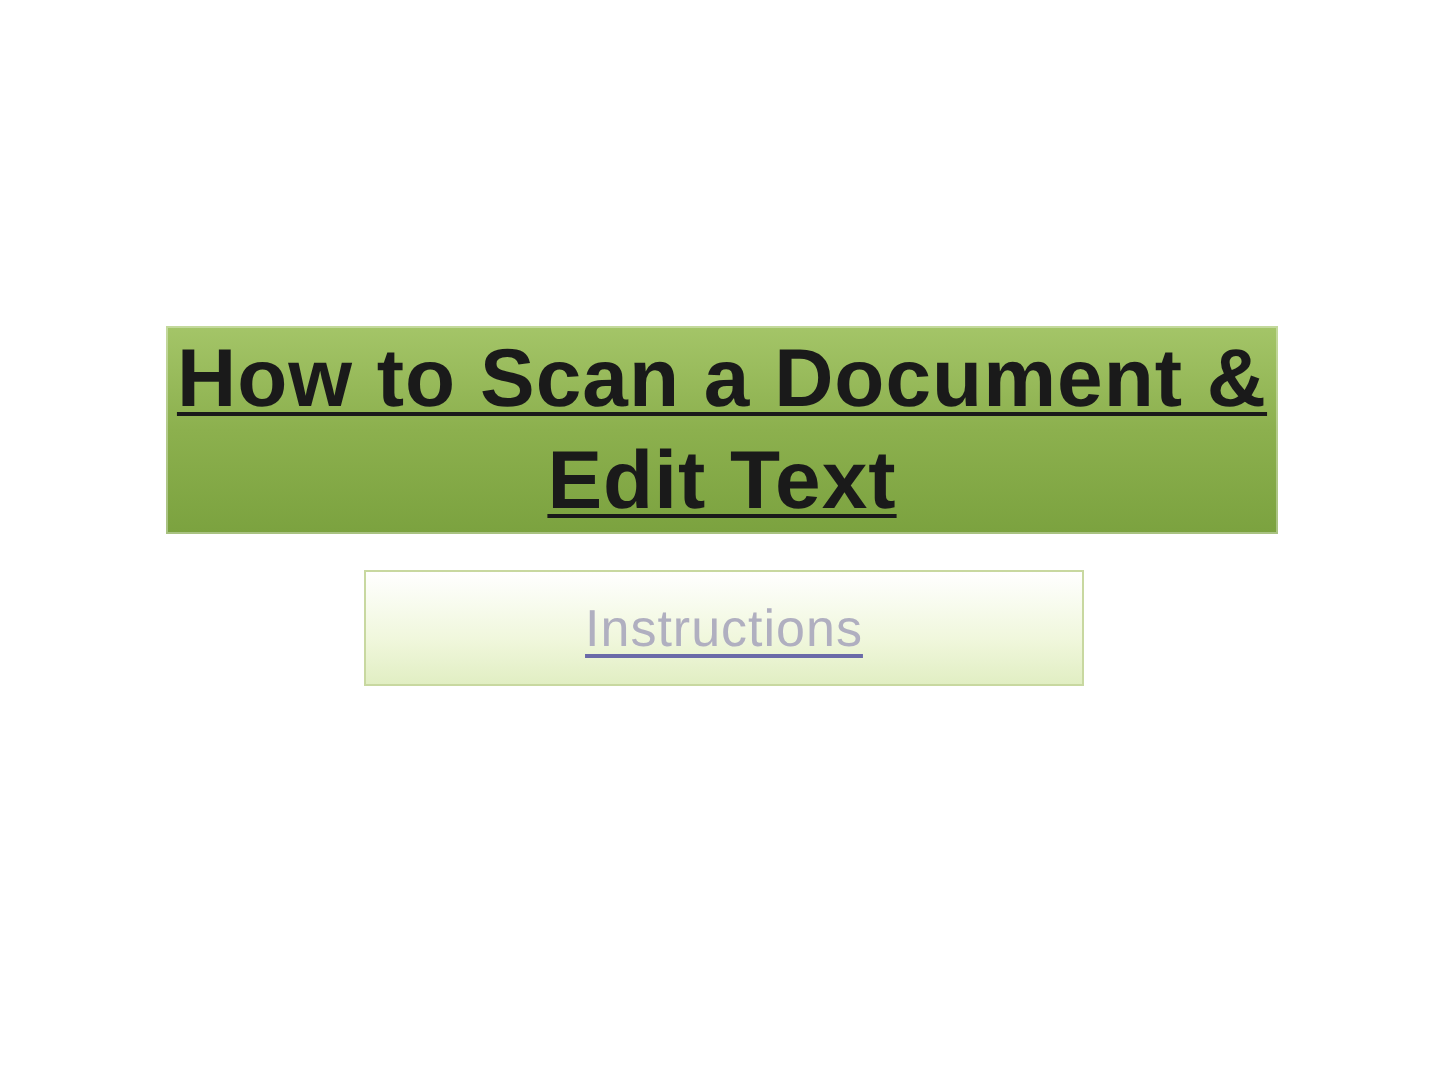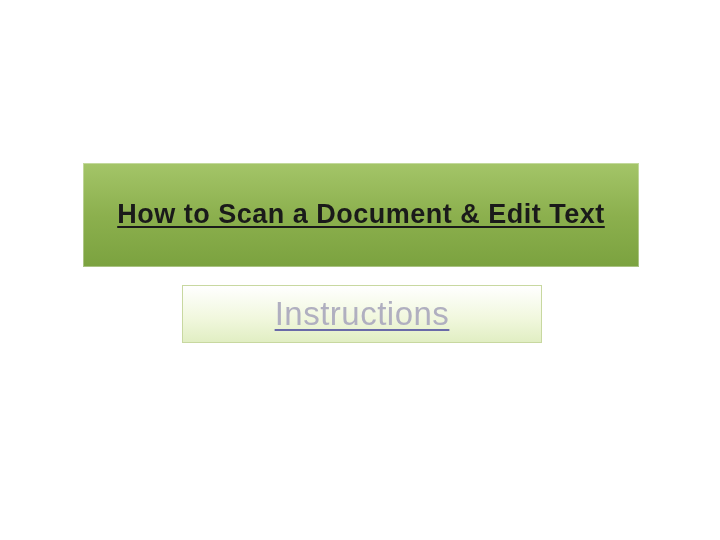--- a/index.html
+++ b/index.html
@@ -19,21 +19,21 @@
     height: 104px;
     background: linear-gradient(to bottom, #a4c568 0%, #8cb04e 50%, #7ba23f 100%);
     border: 1px solid #ffffff;
     box-shadow: inset 0 0 0 1px rgba(255,255,255,0.35);
     display: flex;
     align-items: center;
     justify-content: center;
     text-align: center;
   }
   .title-text {
-    font-size: 27px;
+    font-size: 41px;
     font-weight: 700;
     color: #1a1a1a;
     line-height: 1.25;
     text-decoration: underline;
     text-decoration-thickness: 2px;
     text-underline-offset: 3px;
     letter-spacing: 0.5px;
   }
   .link-box {
     position: absolute;
@@ -41,21 +41,21 @@
     top: 285px;
     width: 358px;
     height: 56px;
     background: linear-gradient(to bottom, #ffffff 0%, #f0f7dc 60%, #e1eec3 100%);
     border: 1px solid #c8d8a0;
     display: flex;
     align-items: center;
     justify-content: center;
   }
   .link-text {
-    font-size: 33px;
+    font-size: 26px;
     font-weight: 400;
     color: #b0afc0;
     text-decoration: underline;
     text-decoration-color: #6a6aa8;
     text-decoration-thickness: 1.5px;
     text-underline-offset: 4px;
     letter-spacing: 0.5px;
   }
 </style>
 </head>

